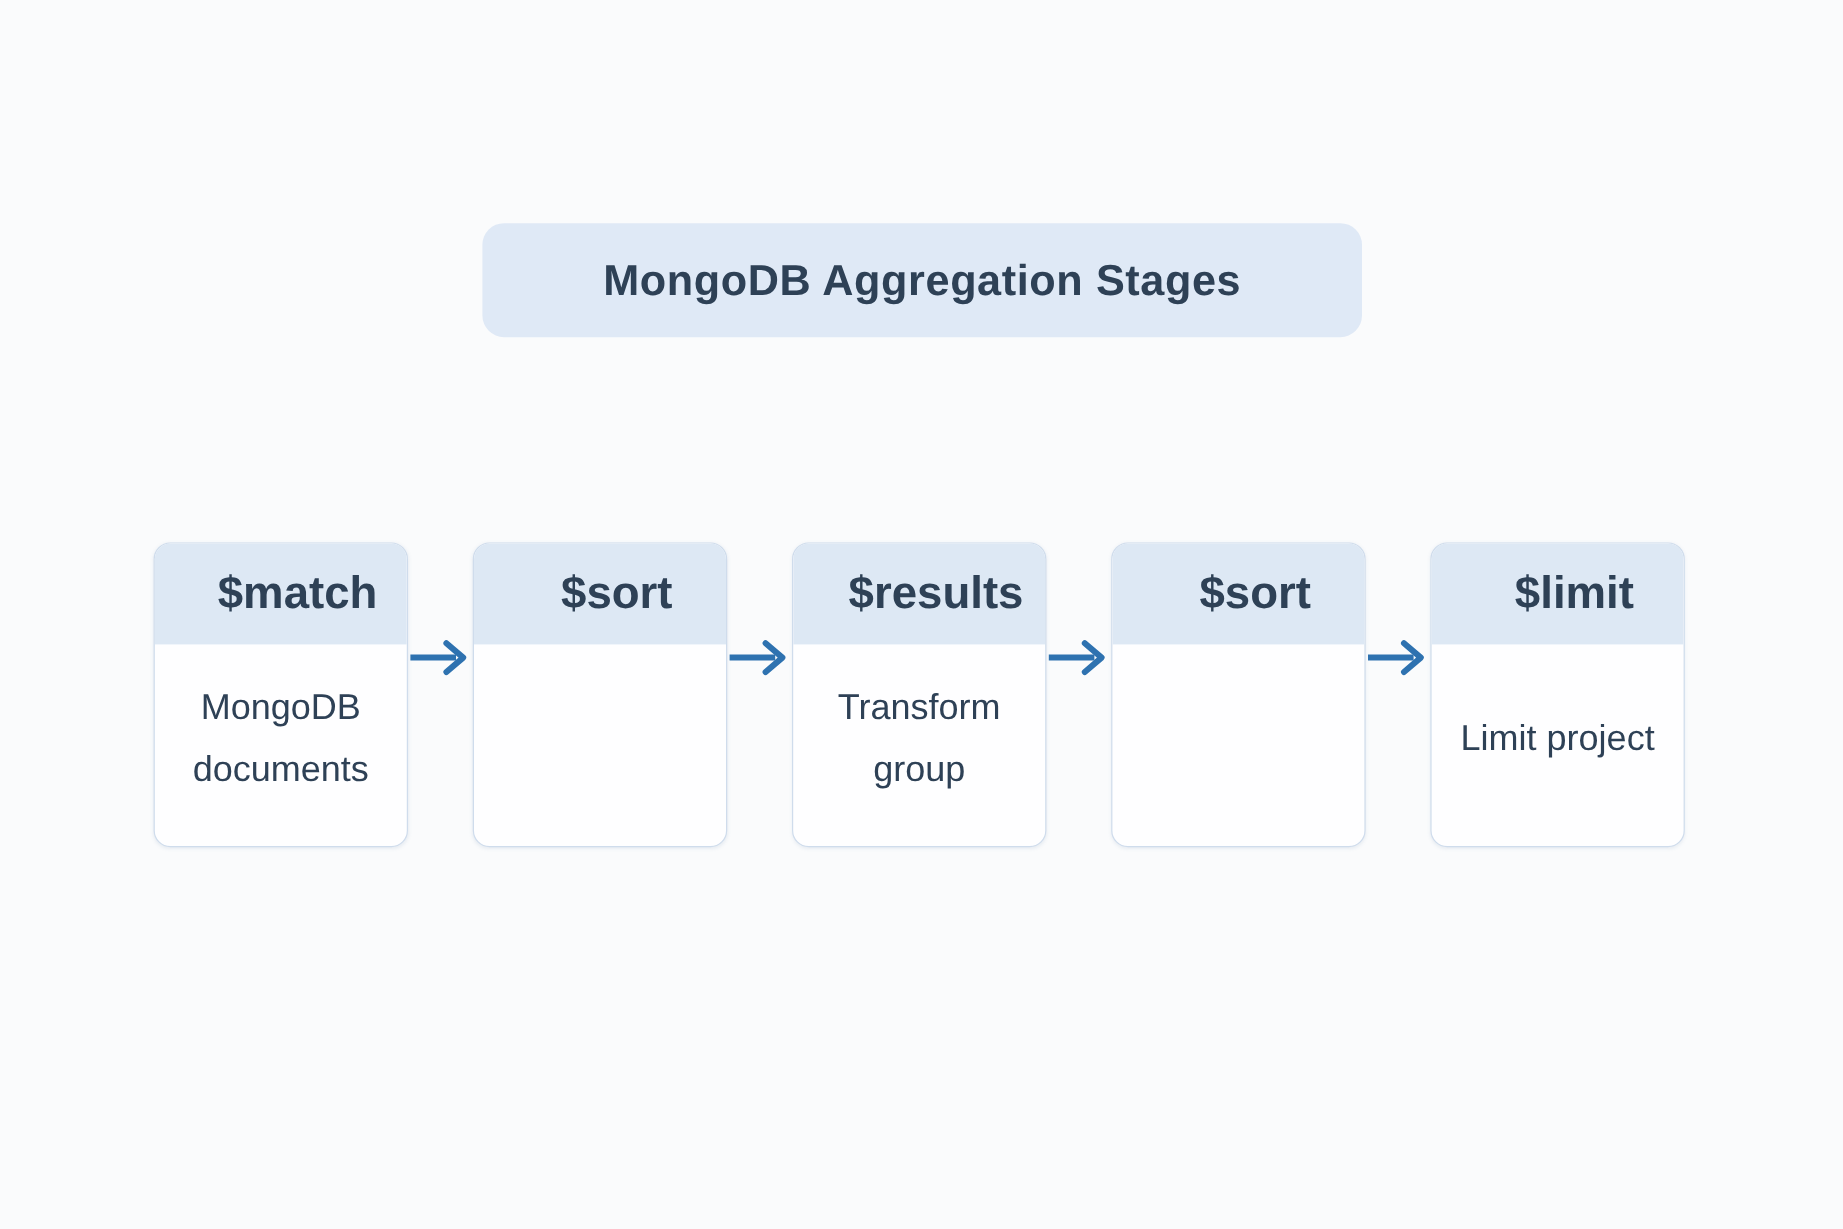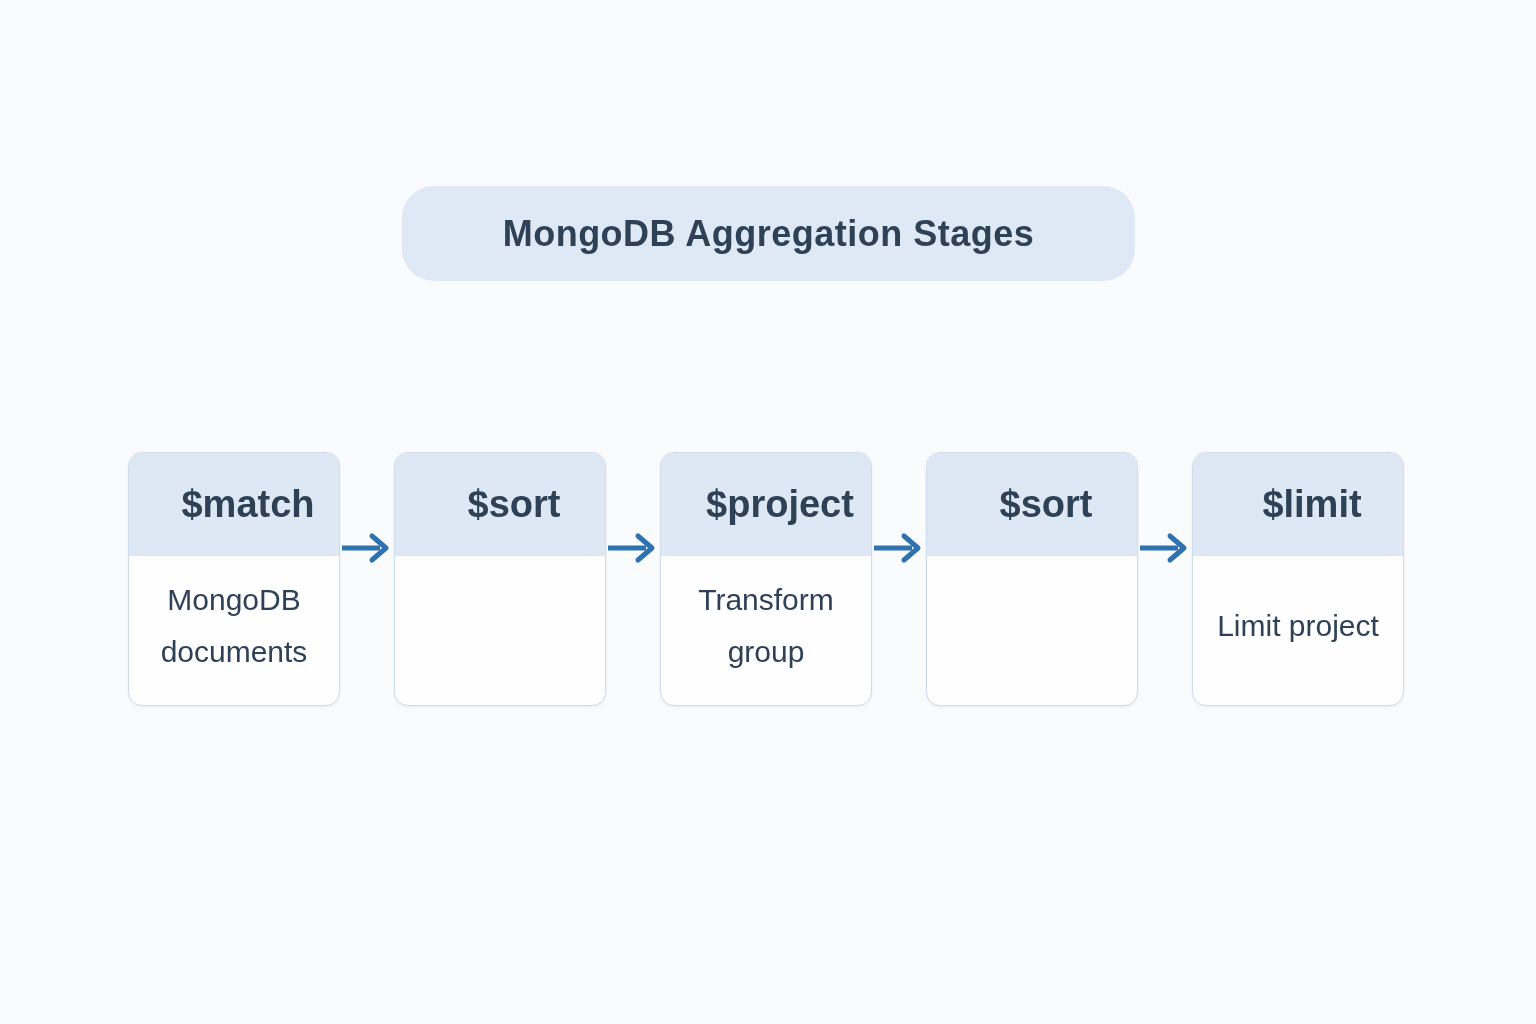--- a/index.html
+++ b/index.html
@@ -19,42 +19,42 @@
     position:relative;
     overflow:hidden;
     color:var(--text);
   }
   .canvas{position:absolute;inset:0;}
   .title-pill{
     position:absolute;
     left:402px; top:186px;
     width:733px; height:95px;
     background:var(--title-bg);
-    border-radius:32px;
+    border-radius:18px;
     display:flex;align-items:center;justify-content:center;
     font-size:36px;font-weight:700;
     letter-spacing:0.5px;
   }
   .pipeline{
     position:absolute;
     left:128px; top:452px;
     display:flex;
     align-items:flex-start;
   }
   .card{
     width:212px; height:254px;
     background:var(--card-body-bg);
     border:1.5px solid var(--card-border);
     border-radius:14px;
     overflow:hidden;
     box-shadow:0 1px 3px rgba(100,130,170,0.12);
     display:flex;flex-direction:column;
   }
   .card-header{
-    height:103px;
+    height:84px;
     background:var(--card-header-bg);
     display:flex;align-items:center;justify-content:center;
     font-size:38px;font-weight:700;padding-left:28px;
   }
   .card-body{
     flex:1;
     display:flex;align-items:center;justify-content:center;
     text-align:center;
     font-size:30px;font-weight:400;
     line-height:52px;
@@ -95,21 +95,21 @@
     </div>
 
     <div class="arrow">
       <svg width="54" height="40" viewBox="0 0 54 40">
         <line x1="2" y1="20" x2="40" y2="20" stroke="currentColor" stroke-width="5"></line>
         <polyline points="32,8 46,20 32,32" fill="none" stroke="currentColor" stroke-width="5" stroke-linecap="round" stroke-linejoin="round"></polyline>
       </svg>
     </div>
 
     <div class="card">
-      <div class="card-header">$project</div>
+      <div class="card-header">$results</div>
       <div class="card-body">Transform group</div>
     </div>
 
     <div class="arrow">
       <svg width="54" height="40" viewBox="0 0 54 40">
         <line x1="2" y1="20" x2="40" y2="20" stroke="currentColor" stroke-width="5"></line>
         <polyline points="32,8 46,20 32,32" fill="none" stroke="currentColor" stroke-width="5" stroke-linecap="round" stroke-linejoin="round"></polyline>
       </svg>
     </div>
 

